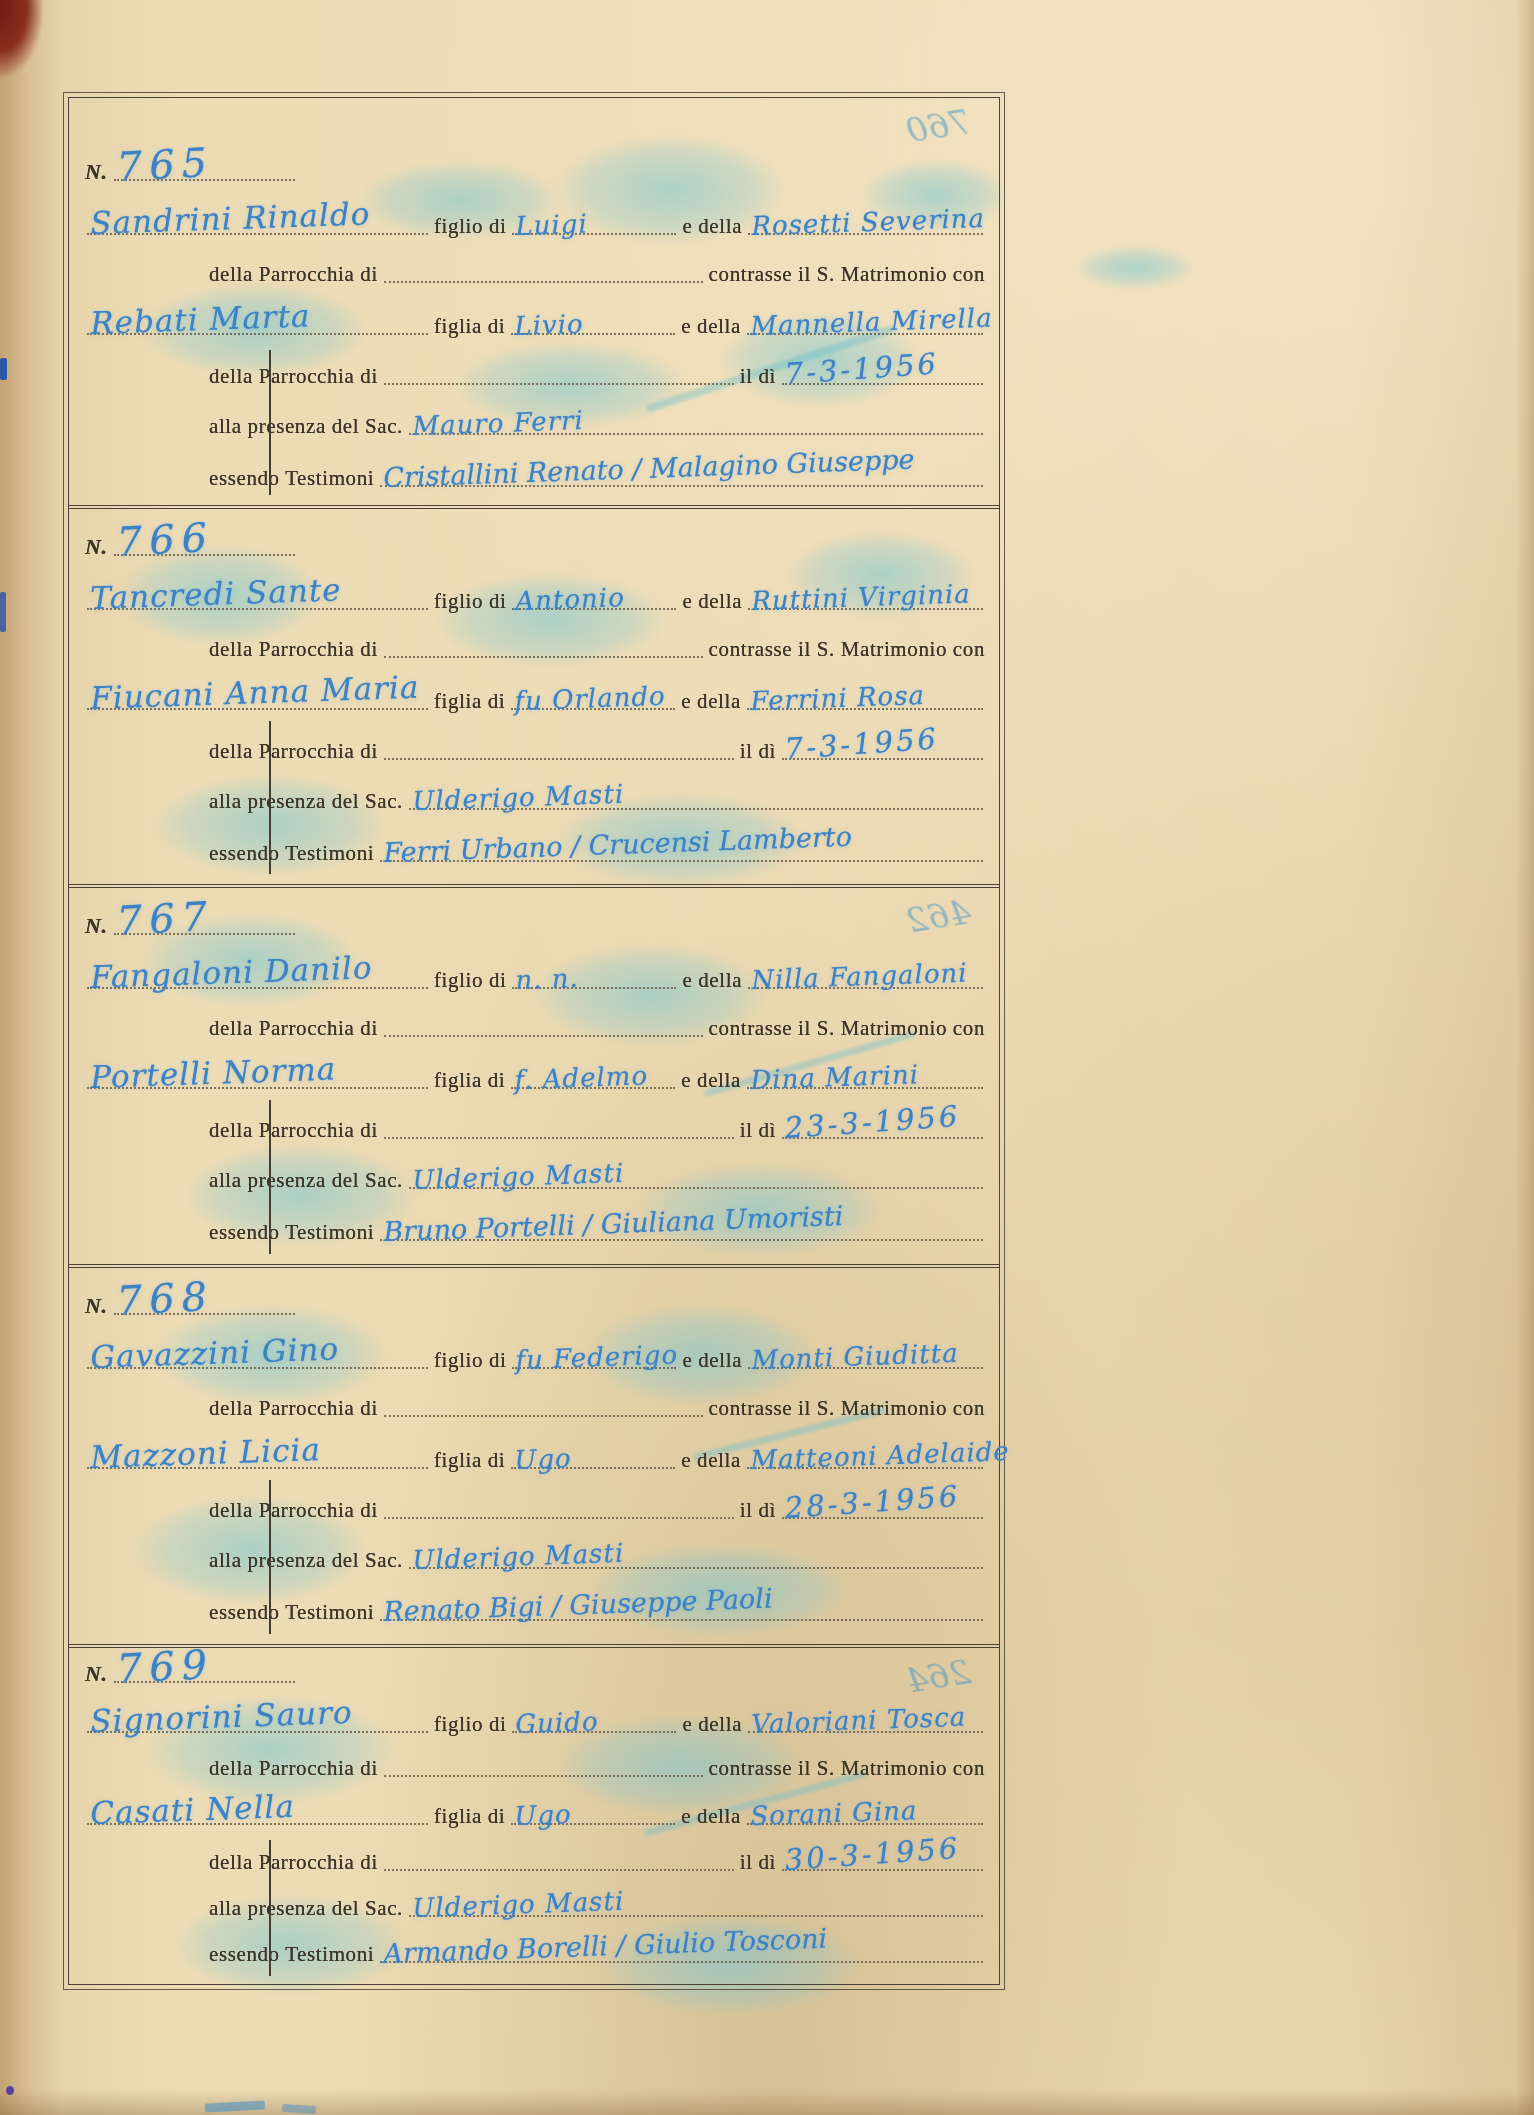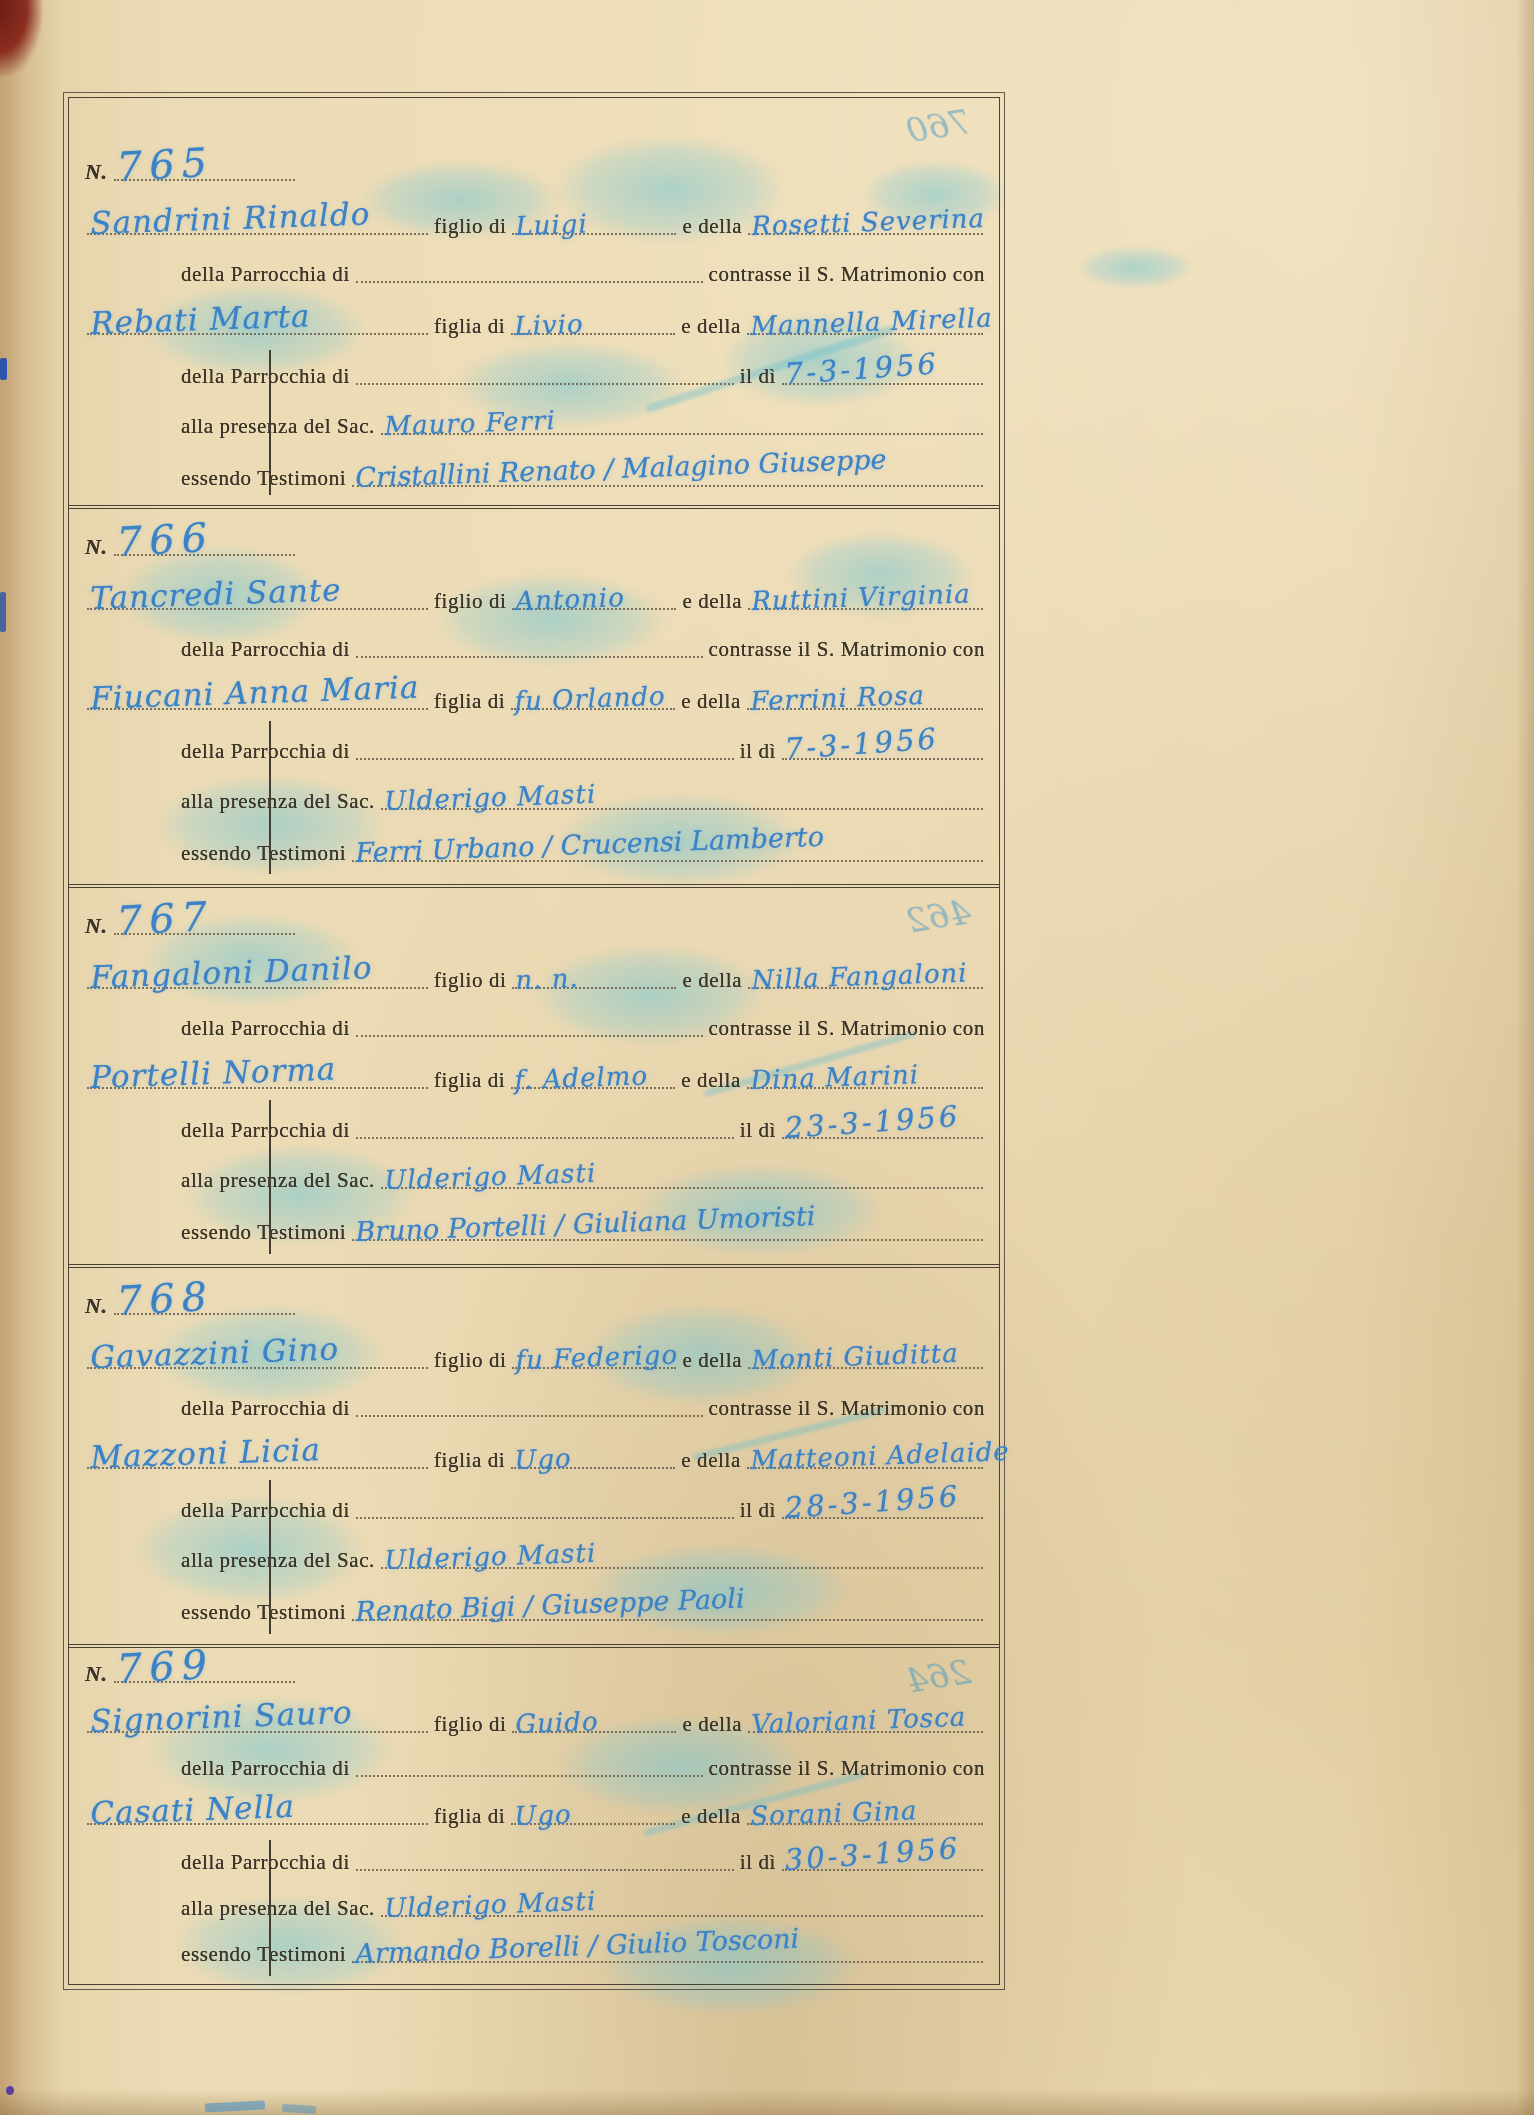--- a/index.html
+++ b/index.html
@@ -50,21 +50,21 @@
   .row{display:flex;align-items:flex-end;}
   .row-n{height:46px;}    .row-name{height:54px;}
   .row-parr{height:48px;} .row-bride{height:52px;}
   .row-parr2{height:50px;}.row-sac{height:50px;} .row-test{height:52px;}
   .e5 .row-n{height:40px;} .e5 .row-name{height:50px;} .e5 .row-parr{height:44px;}
   .e5 .row-bride{height:48px;} .e5 .row-parr2{height:46px;} .e5 .row-sac{height:46px;} .e5 .row-test{height:46px;}
 
   .lbl{font-size:21px;color:#3c352a;letter-spacing:.6px;white-space:nowrap;
     padding:0 4px 5px 4px;text-shadow:0 0 .4px #3c352a;}
   .lbl.nlbl{font-style:italic;font-weight:bold;font-size:22px;padding-left:0;}
-  .lbl.indent{margin-left:92px;}
+  .lbl.indent{margin-left:120px;}
   .lbl.contrasse{padding-right:0;}
   .dots{flex:1 1 auto;min-width:26px;height:1px;margin:0 2px 9px 2px;
     border-bottom:2px dotted rgba(104,93,74,.85);}
   .slot{position:relative;display:flex;align-items:flex-end;}
   .slot .dots{width:100%;flex:1 1 auto;}
   .slot.grow{flex:1 1 auto;}
   .slot.w-num{flex:0 0 185px;}
   .slot.w-name{flex:0 0 345px;}
   .slot.w-mid{flex:0 0 168px;}
   .slot.w-date{flex:0 0 205px;}

